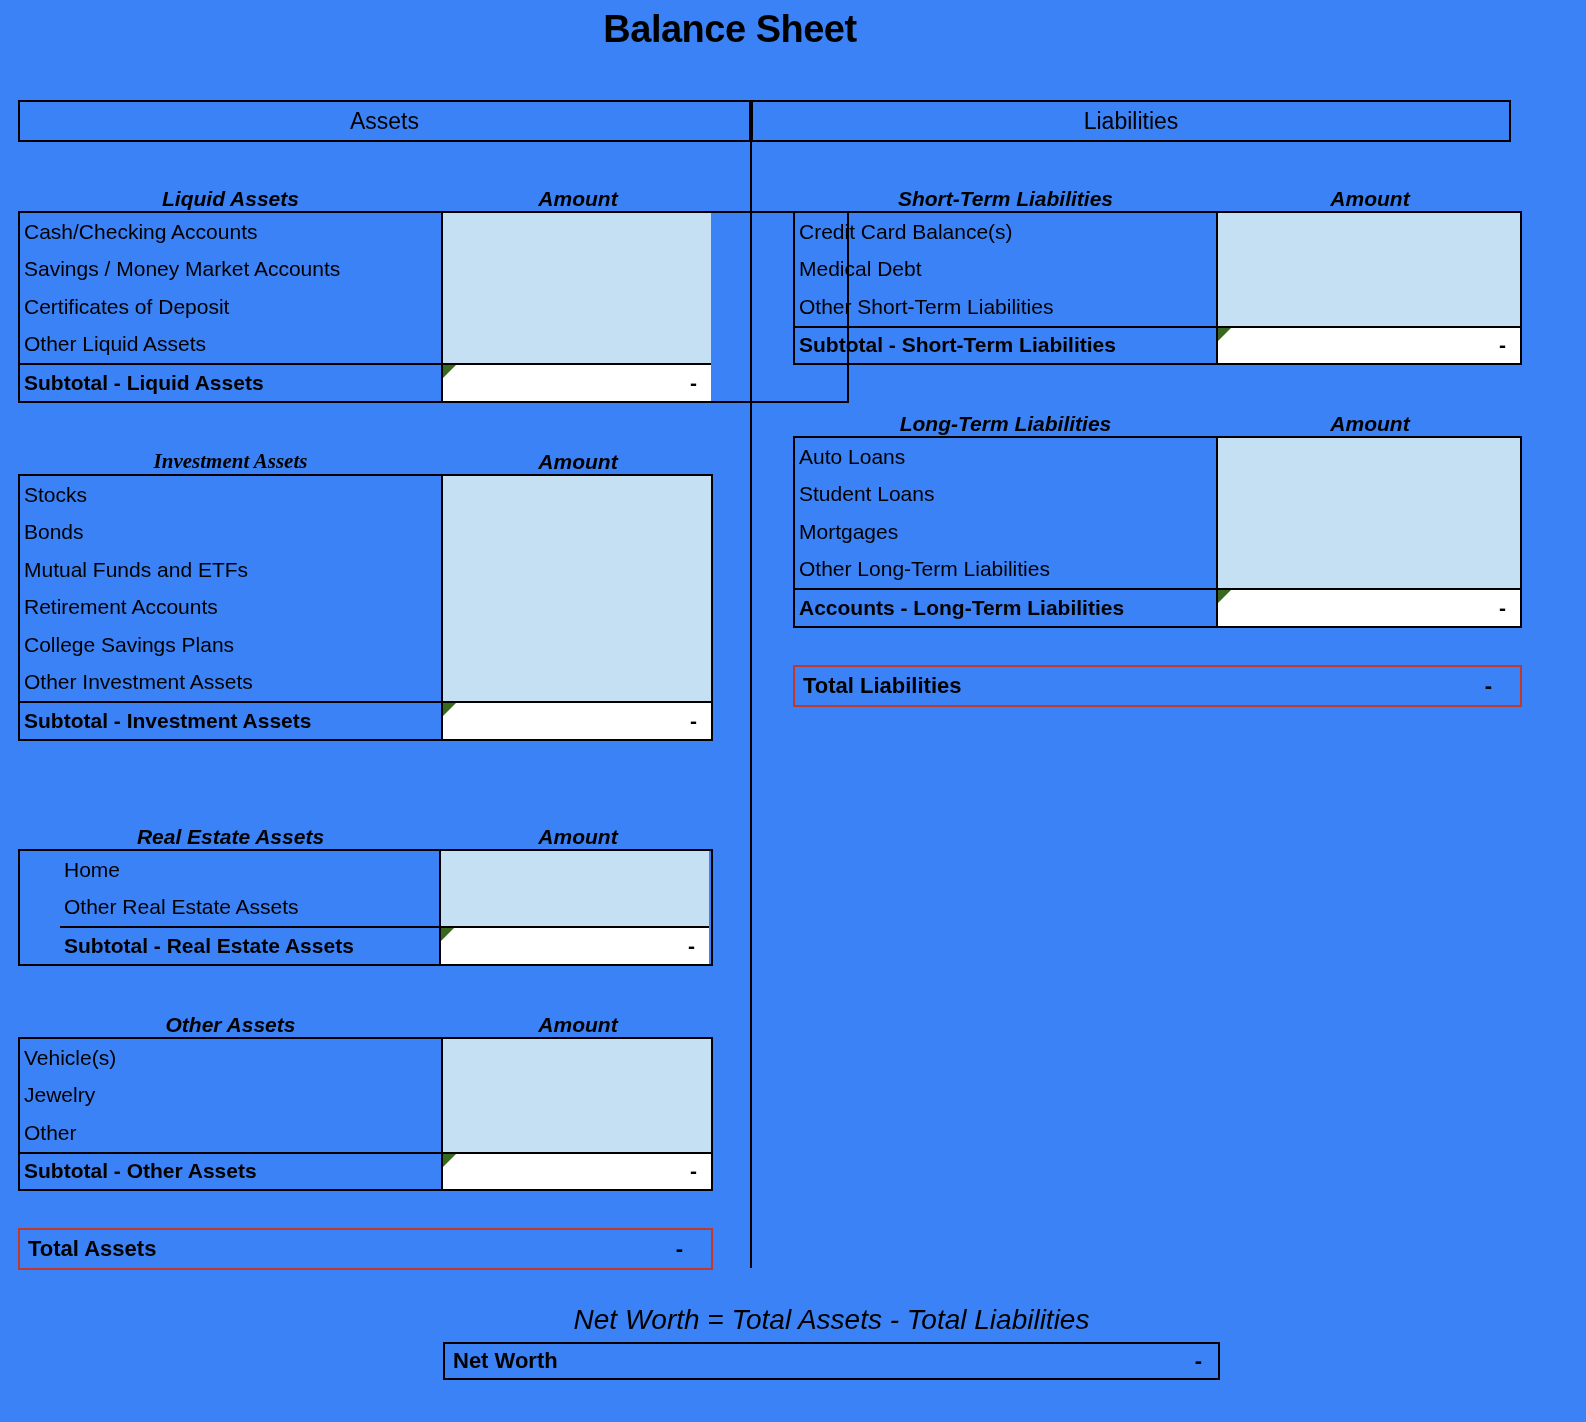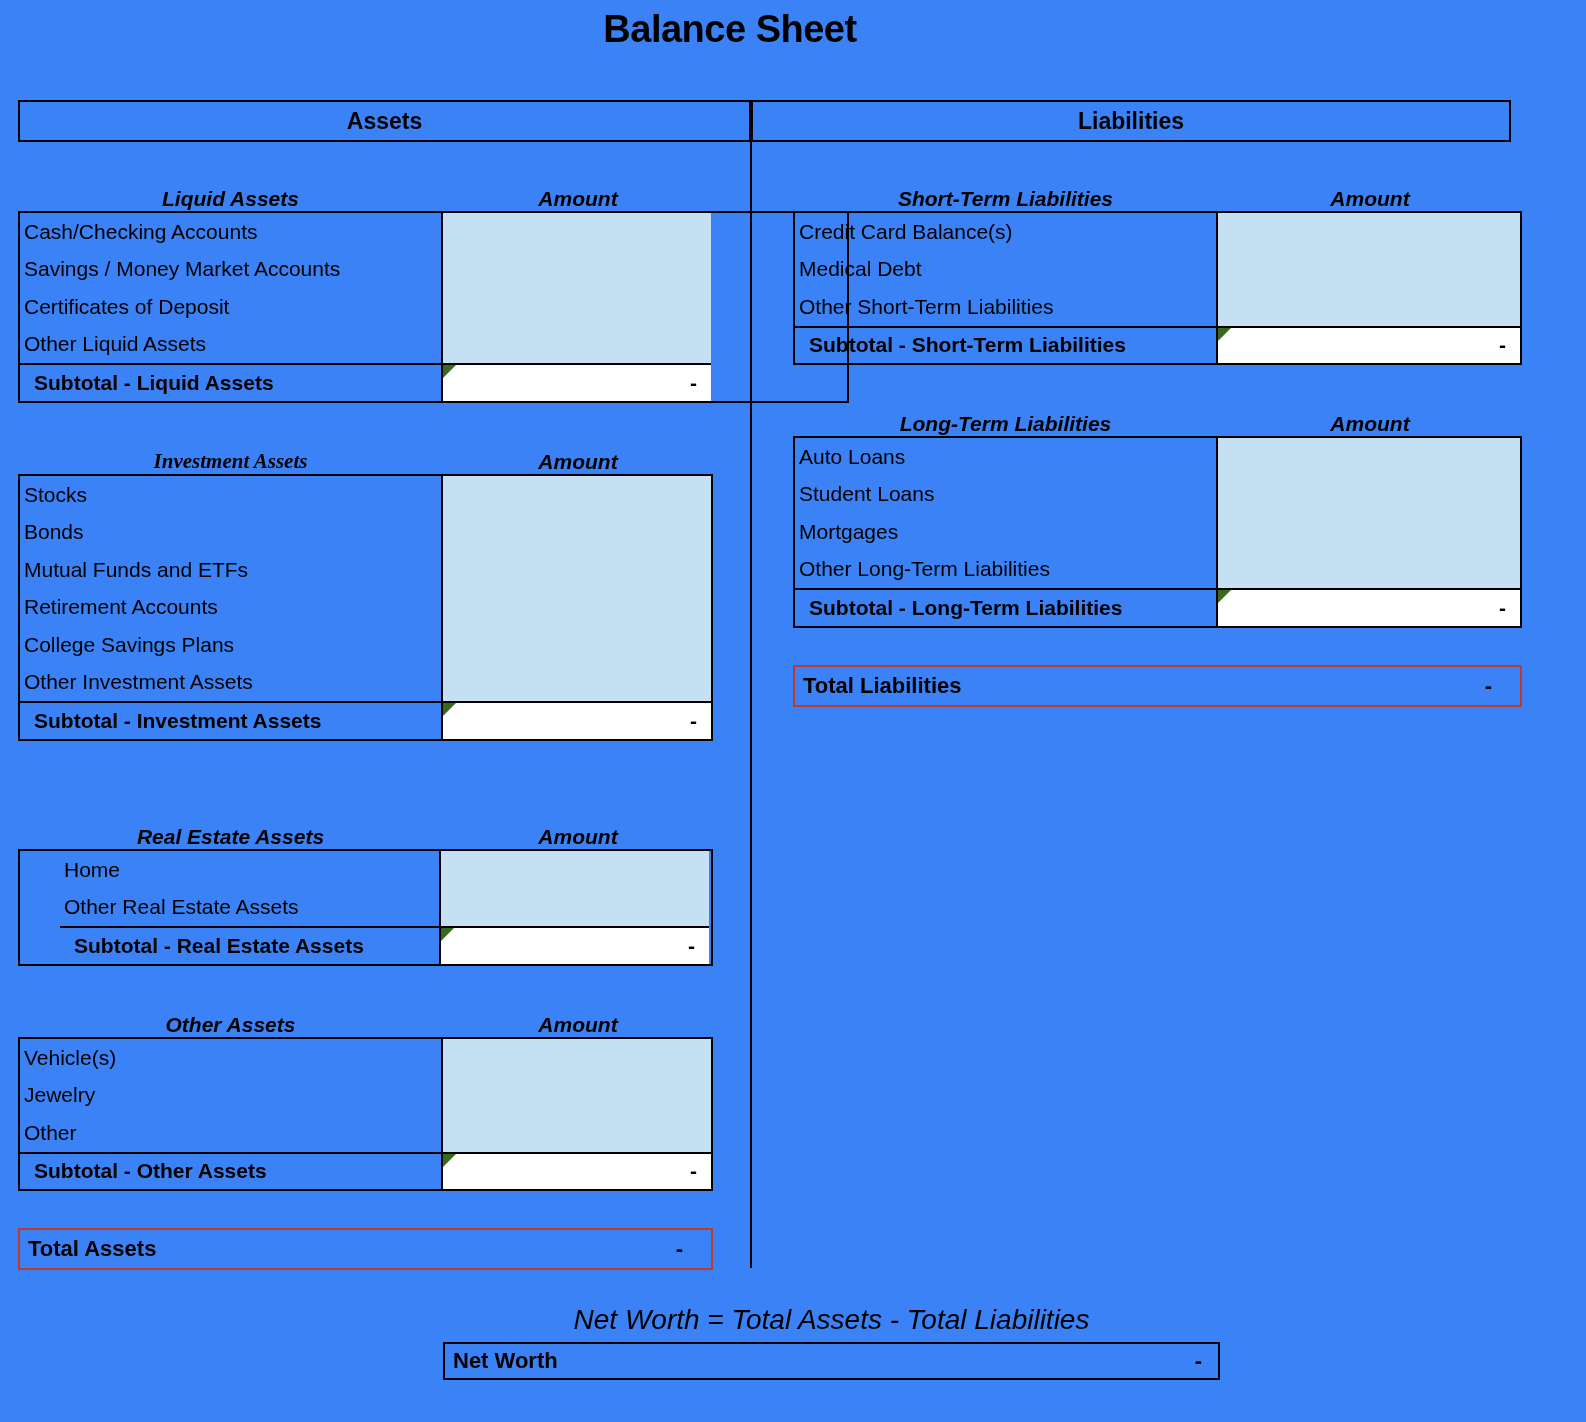--- a/index.html
+++ b/index.html
@@ -35,21 +35,21 @@
   .band {
     position: absolute;
     top: 100px;
     height: 42px;
     border: 2px solid #000;
     box-sizing: border-box;
     display: flex;
     align-items: center;
     justify-content: center;
     font-size: 23px;
-    font-weight: bold;
+    font-weight: normal;
   }
   #band-assets { left: 18px; width: 733px; }
   #band-liab   { left: 751px; width: 760px; }
 
   
   #center-divider {
     position: absolute;
     left: 750px;
     top: 142px;
     width: 2px;
@@ -96,21 +96,21 @@
     padding-left: 4px;
     box-sizing: border-box;
     white-space: nowrap;
   }
   .subtotal-row {
     height: 37.5px;
     display: flex;
     align-items: center;
     font-size: 21px;
     font-weight: bold;
-    padding-left: 14px;
+    padding-left: 4px;
     box-sizing: border-box;
     border-top: 2px solid #000;
     white-space: nowrap;
     overflow: visible;
   }
 
   .amt-fill {
     background: #c5e0f2;
     flex: 1 1 auto;
   }
@@ -317,21 +317,21 @@
     <div class="sec-head">
       <div class="h-label" style="width:425px;">Long-Term Liabilities</div>
       <div class="h-amount" style="width:304px;">Amount</div>
     </div>
     <div class="tbl">
       <div class="tbl-left" style="width:421px;">
         <div class="row">Auto Loans</div>
         <div class="row">Student Loans</div>
         <div class="row">Mortgages</div>
         <div class="row">Other Long-Term Liabilities</div>
-        <div class="subtotal-row">Subtotal - Long-Term Liabilities</div>
+        <div class="subtotal-row">Accounts - Long-Term Liabilities</div>
       </div>
       <div class="tbl-right" style="width:304px;">
         <div class="amt-fill" style="height:150px;"></div>
         <div class="amt-sub">
           <span class="corner-flag"></span>
           <span>-</span>
         </div>
       </div>
     </div>
   </div>

